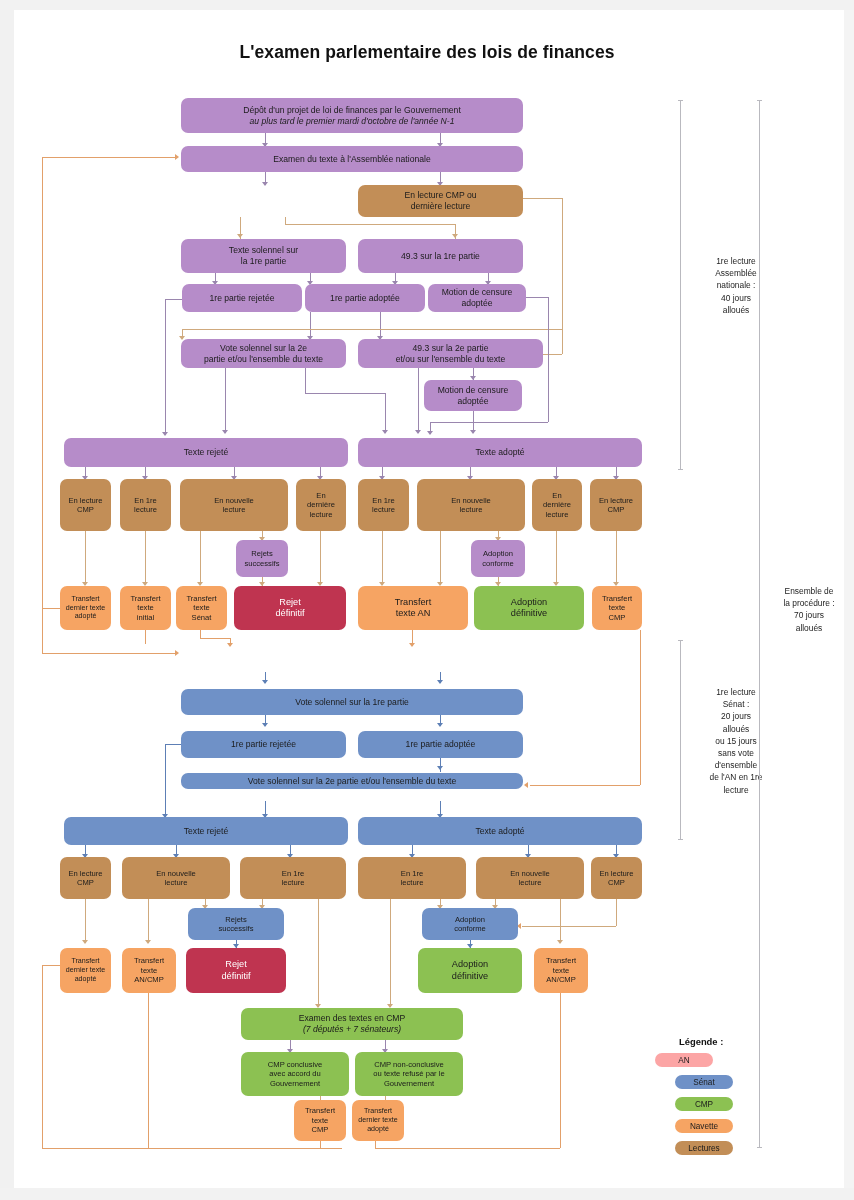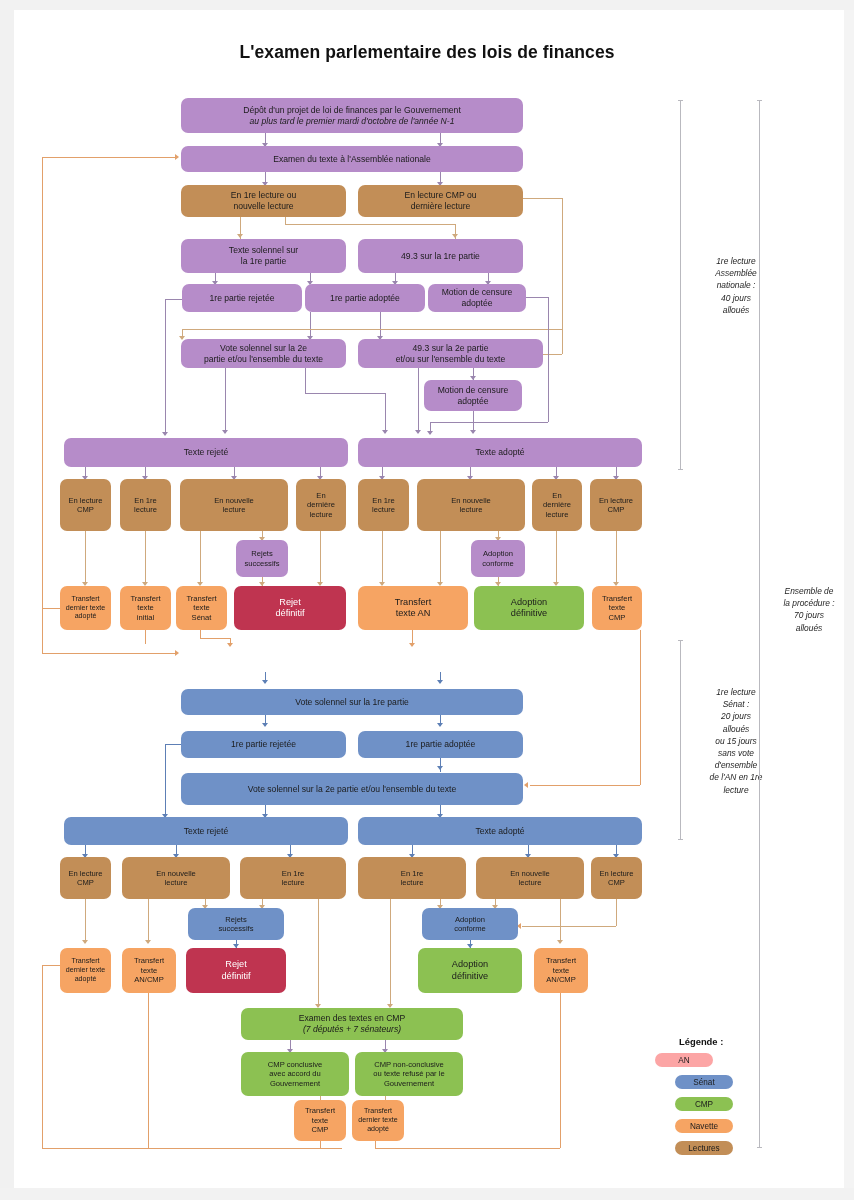--- a/index.html
+++ b/index.html
@@ -49,21 +49,21 @@
   .ar.d.pu{border-top-color:#9a86ae;}
   .ar.d.tan{border-top-color:#cfa97d;}
   .ar.l{border-top:3px solid transparent;border-bottom:3px solid transparent;border-right:4.5px solid #e2a06a;}
   .ar.r{border-top:3px solid transparent;border-bottom:3px solid transparent;border-left:4.5px solid #e2a06a;}
 
   
   .brk{position:absolute;width:1px;background:#b9b9bf;}
   .brk .cap{position:absolute;left:-2px;width:5px;height:1px;background:#b9b9bf;}
   .brk .cap.t{top:0;}
   .brk .cap.b{bottom:0;}
-  .side-note{position:absolute;font-style:italic;font-size:8.4px;line-height:1.45;
+  .side-note{position:absolute;font-size:8.4px;line-height:1.45;
              text-align:center;color:#1e1e1e;}
 
   
   .legend-title{position:absolute;font-weight:bold;font-size:9.4px;color:#111;}
   .lg-item{position:absolute;width:58px;height:14px;border-radius:7px;
            display:flex;align-items:center;justify-content:center;
            font-size:8.2px;color:#1b1b1b;}
 </style>
 </head>
 <body>
@@ -294,24 +294,20 @@
 
   <div class="node an" style="left:181px;top:98px;width:342px;height:35px;flex-direction:column;">
     <span>Dépôt d'un projet de loi de finances par le Gouvernement</span>
     <span class="it">au plus tard le premier mardi d'octobre de l'année N-1</span>
   </div>
 
   <div class="node an" style="left:181px;top:146px;width:342px;height:26px;">
     <span>Examen du texte à l'Assemblée nationale</span>
   </div>
 
-  <div class="node lectures" style="left:181px;top:185px;width:165px;height:32px;flex-direction:column;">
-    <span>En 1re lecture ou</span>
-    <span>nouvelle lecture</span>
-  </div>
   <div class="node lectures" style="left:358px;top:185px;width:165px;height:32px;flex-direction:column;">
     <span>En lecture CMP ou</span>
     <span>dernière lecture</span>
   </div>
 
   <div class="node an" style="left:181px;top:239px;width:165px;height:34px;flex-direction:column;">
     <span>Texte solennel sur</span>
     <span>la 1re partie</span>
   </div>
   <div class="node an" style="left:358px;top:239px;width:165px;height:34px;">
@@ -429,21 +425,21 @@
 
   <div class="node senat" style="left:181px;top:689px;width:342px;height:26px;">
     <span>Vote solennel sur  la 1re partie</span>
   </div>
   <div class="node senat" style="left:181px;top:731px;width:165px;height:27px;">
     <span>1re partie rejetée</span>
   </div>
   <div class="node senat" style="left:358px;top:731px;width:165px;height:27px;">
     <span>1re partie adoptée</span>
   </div>
-  <div class="node senat" style="left:181px;top:773px;width:342px;height:32px;">
+  <div class="node senat" style="left:181px;top:773px;width:342px;height:16px;">
     <span>Vote solennel sur la 2e partie et/ou l'ensemble du texte</span>
   </div>
 
   <div class="node senat" style="left:64px;top:817px;width:284px;height:28px;">
     <span>Texte rejeté</span>
   </div>
   <div class="node senat" style="left:358px;top:817px;width:284px;height:28px;">
     <span>Texte adopté</span>
   </div>
 

